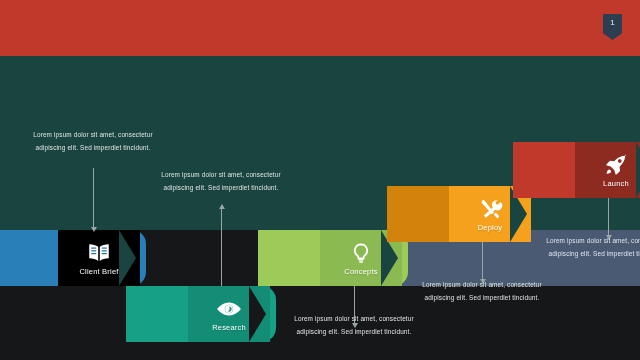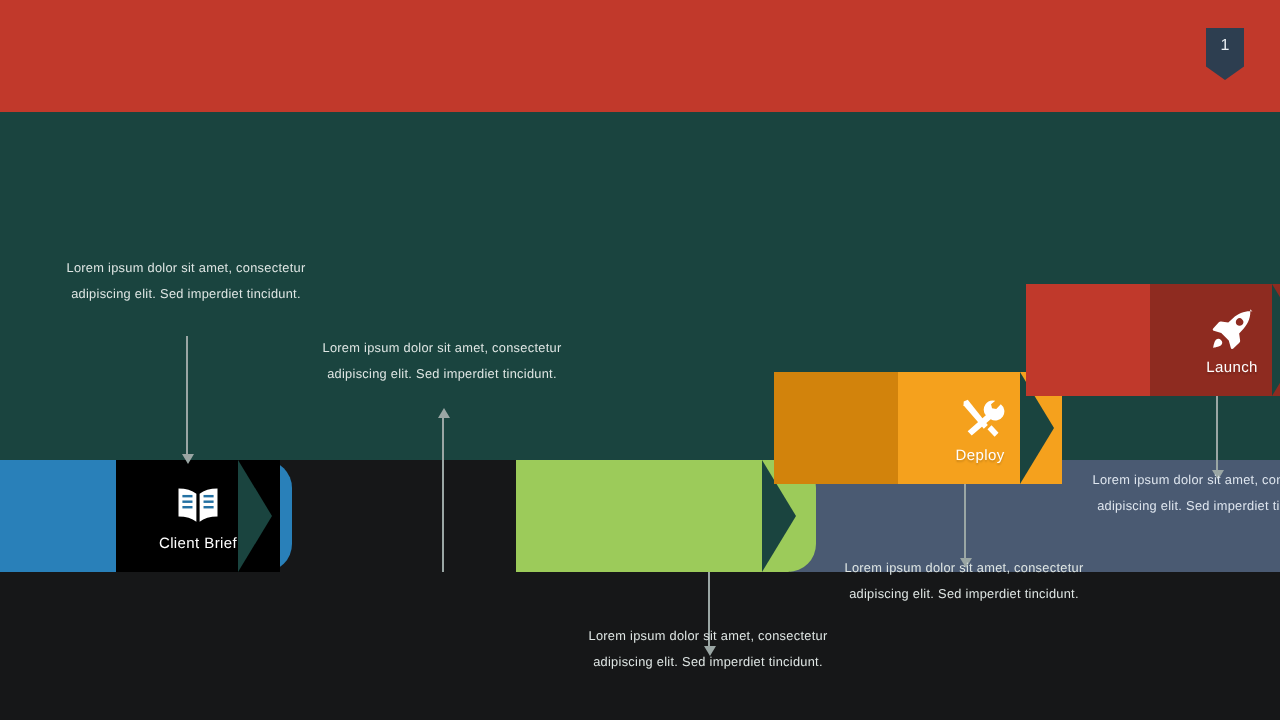--- a/index.html
+++ b/index.html
@@ -112,28 +112,48 @@
       <span class="lbl">Client Brief</span>
     </div>
     <div class="arrow" style="left:125px; background:#1a443f;"></div>
   </div>
 
   <div class="conn down" style="left:93px; top:168px; height:60px;">
     <span class="head"></span>
   </div>
   <div class="cap" style="left:27px; top:128px;">Lorem ipsum dolor sit amet, consectetur adipiscing elit. Sed imperdiet tincidunt.</div>
 
+  <div class="stage" style="left:126px; top:286px; width:150px;">
+    <div class="bar" style="background:#16a085;"></div>
+    <div class="hl" style="left:62px; background:#138d75;">
+      <svg class="ico" viewBox="0 0 32 24">
+        <path fill="#fff" d="M16 4C8.8 4 3.3 9.3 1.5 12c1.8 2.7 7.3 8 14.5 8s12.7-5.3 14.5-8C28.7 9.3 23.2 4 16 4z"></path>
+        <circle cx="16" cy="12" r="5.2" fill="#138d75"></circle>
+        <path fill="#fff" d="M16 7.2a4.8 4.8 0 1 0 0 9.6 4.8 4.8 0 0 0 0-9.6zm0 1.6a3.2 3.2 0 0 1 3.2 3.2 3.2 3.2 0 0 1-4.6 2.9 4 4 0 0 0 1.4-6.1z"></path>
+      </svg>
+      <span class="lbl">Research</span>
+    </div>
+    <div class="arrow" style="left:123px; background:#161718;"></div>
+  </div>
 
   <div class="conn up" style="left:221px; top:208px; height:78px;">
     <span class="head"></span>
   </div>
   <div class="cap" style="left:155px; top:168px;">Lorem ipsum dolor sit amet, consectetur adipiscing elit. Sed imperdiet tincidunt.</div>
 
   <div class="stage" style="left:258px; top:230px; width:150px;">
     <div class="bar" style="background:#9ccb5a;"></div>
+    <div class="hl" style="left:62px; background:#8cba52;">
+      <svg class="ico" viewBox="0 0 32 28">
+        <path fill="none" stroke="#fff" stroke-width="2.2" d="M16 3.4a7.6 7.6 0 0 0-4.6 13.6c.9.8 1.4 1.7 1.4 2.6v1h6.4v-1c0-.9.5-1.8 1.4-2.6A7.6 7.6 0 0 0 16 3.4z"></path>
+        <rect x="13" y="21.4" width="6" height="1.9" fill="#fff"></rect>
+        <rect x="13.7" y="24.2" width="4.6" height="1.8" rx=".7" fill="#fff"></rect>
+      </svg>
+      <span class="lbl">Concepts</span>
+    </div>
     <div class="arrow" style="left:123px; background:#1a443f;"></div>
   </div>
 
   <div class="conn down" style="left:354px; top:286px; height:38px;">
     <span class="head"></span>
   </div>
   <div class="cap" style="left:288px; top:312px;">Lorem ipsum dolor sit amet, consectetur adipiscing elit. Sed imperdiet tincidunt.</div>
 
   <div class="stage" style="left:387px; top:186px; width:137px;">
     <div class="bar" style="background:#d2830c;"></div>

